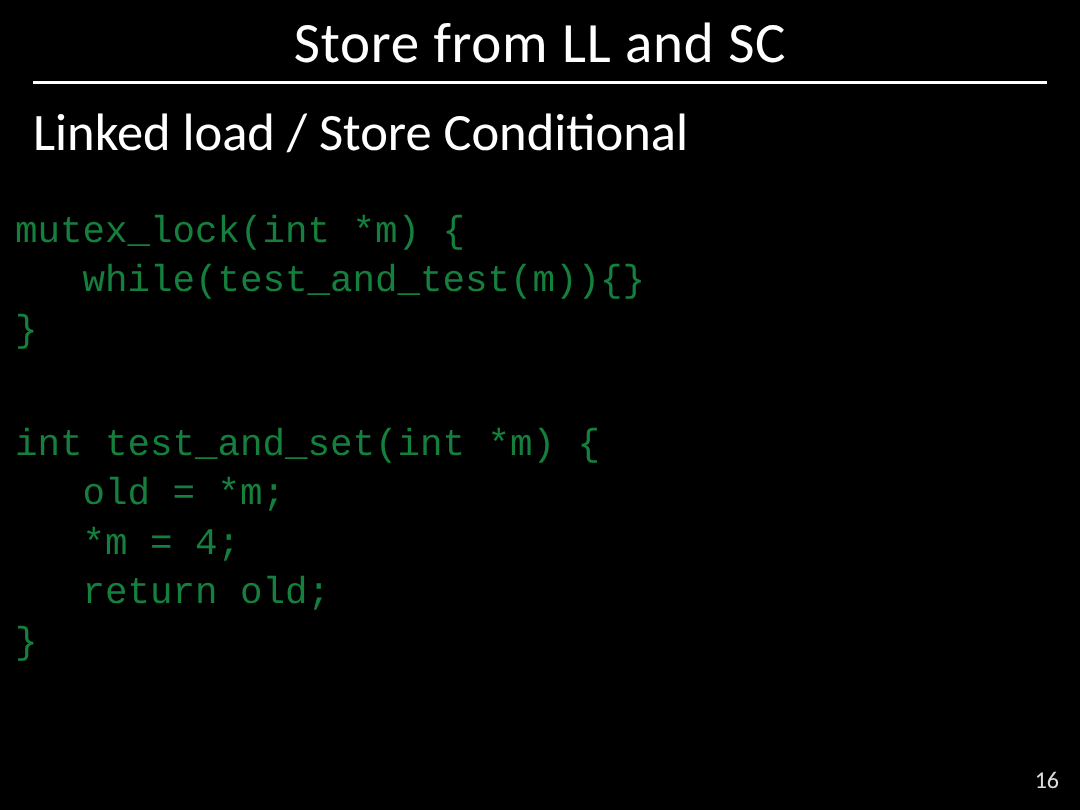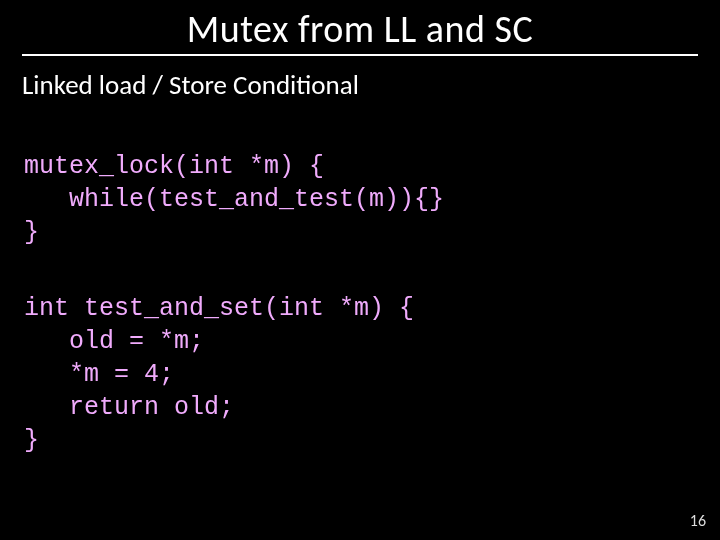--- a/index.html
+++ b/index.html
@@ -38,33 +38,32 @@
     top: 54px;
     left: 22px;
     width: 676px;
     height: 0;
     border-top: 2px solid #fff;
   }
   .subtitle {
     position: absolute;
     top: 68px;
     left: 22px;
-    font-size: 27px;
+    font-size: 35px;
     color: #fff;
     font-family: Calibri, "Segoe UI", Arial, sans-serif;
   }
   .codeblock {
     position: absolute;
-    left: 24px;
+    left: 10px;
     font-family: Consolas, "Courier New", monospace;
     font-size: 25px;
     line-height: 1.32;
-    color: #f0abfc;
+    color: #15803d;
     white-space: pre;
-    margin-top: 12px;
   }
   .code1 {
     top: 138px;
   }
   .code2 {
     top: 280px;
   }
   .pagenum {
     position: absolute;
     right: 14px;
@@ -73,21 +72,21 @@
     color: #ddd;
     font-family: Calibri, "Segoe UI", Arial, sans-serif;
   }
 </style>
 </head>
 <body>
 
 <div class="slide">
 
   <div class="title-wrap">
-    <span class="title">Mutex from LL and SC</span>
+    <span class="title">Store from LL and SC</span>
   </div>
   <div class="title-rule"></div>
 
   <div class="subtitle">Linked load / Store Conditional</div>
 
   <div class="codeblock code1">mutex_lock(int *m) {
    while(test_and_test(m)){}
 }</div>
 
   <div class="codeblock code2">int test_and_set(int *m) {

